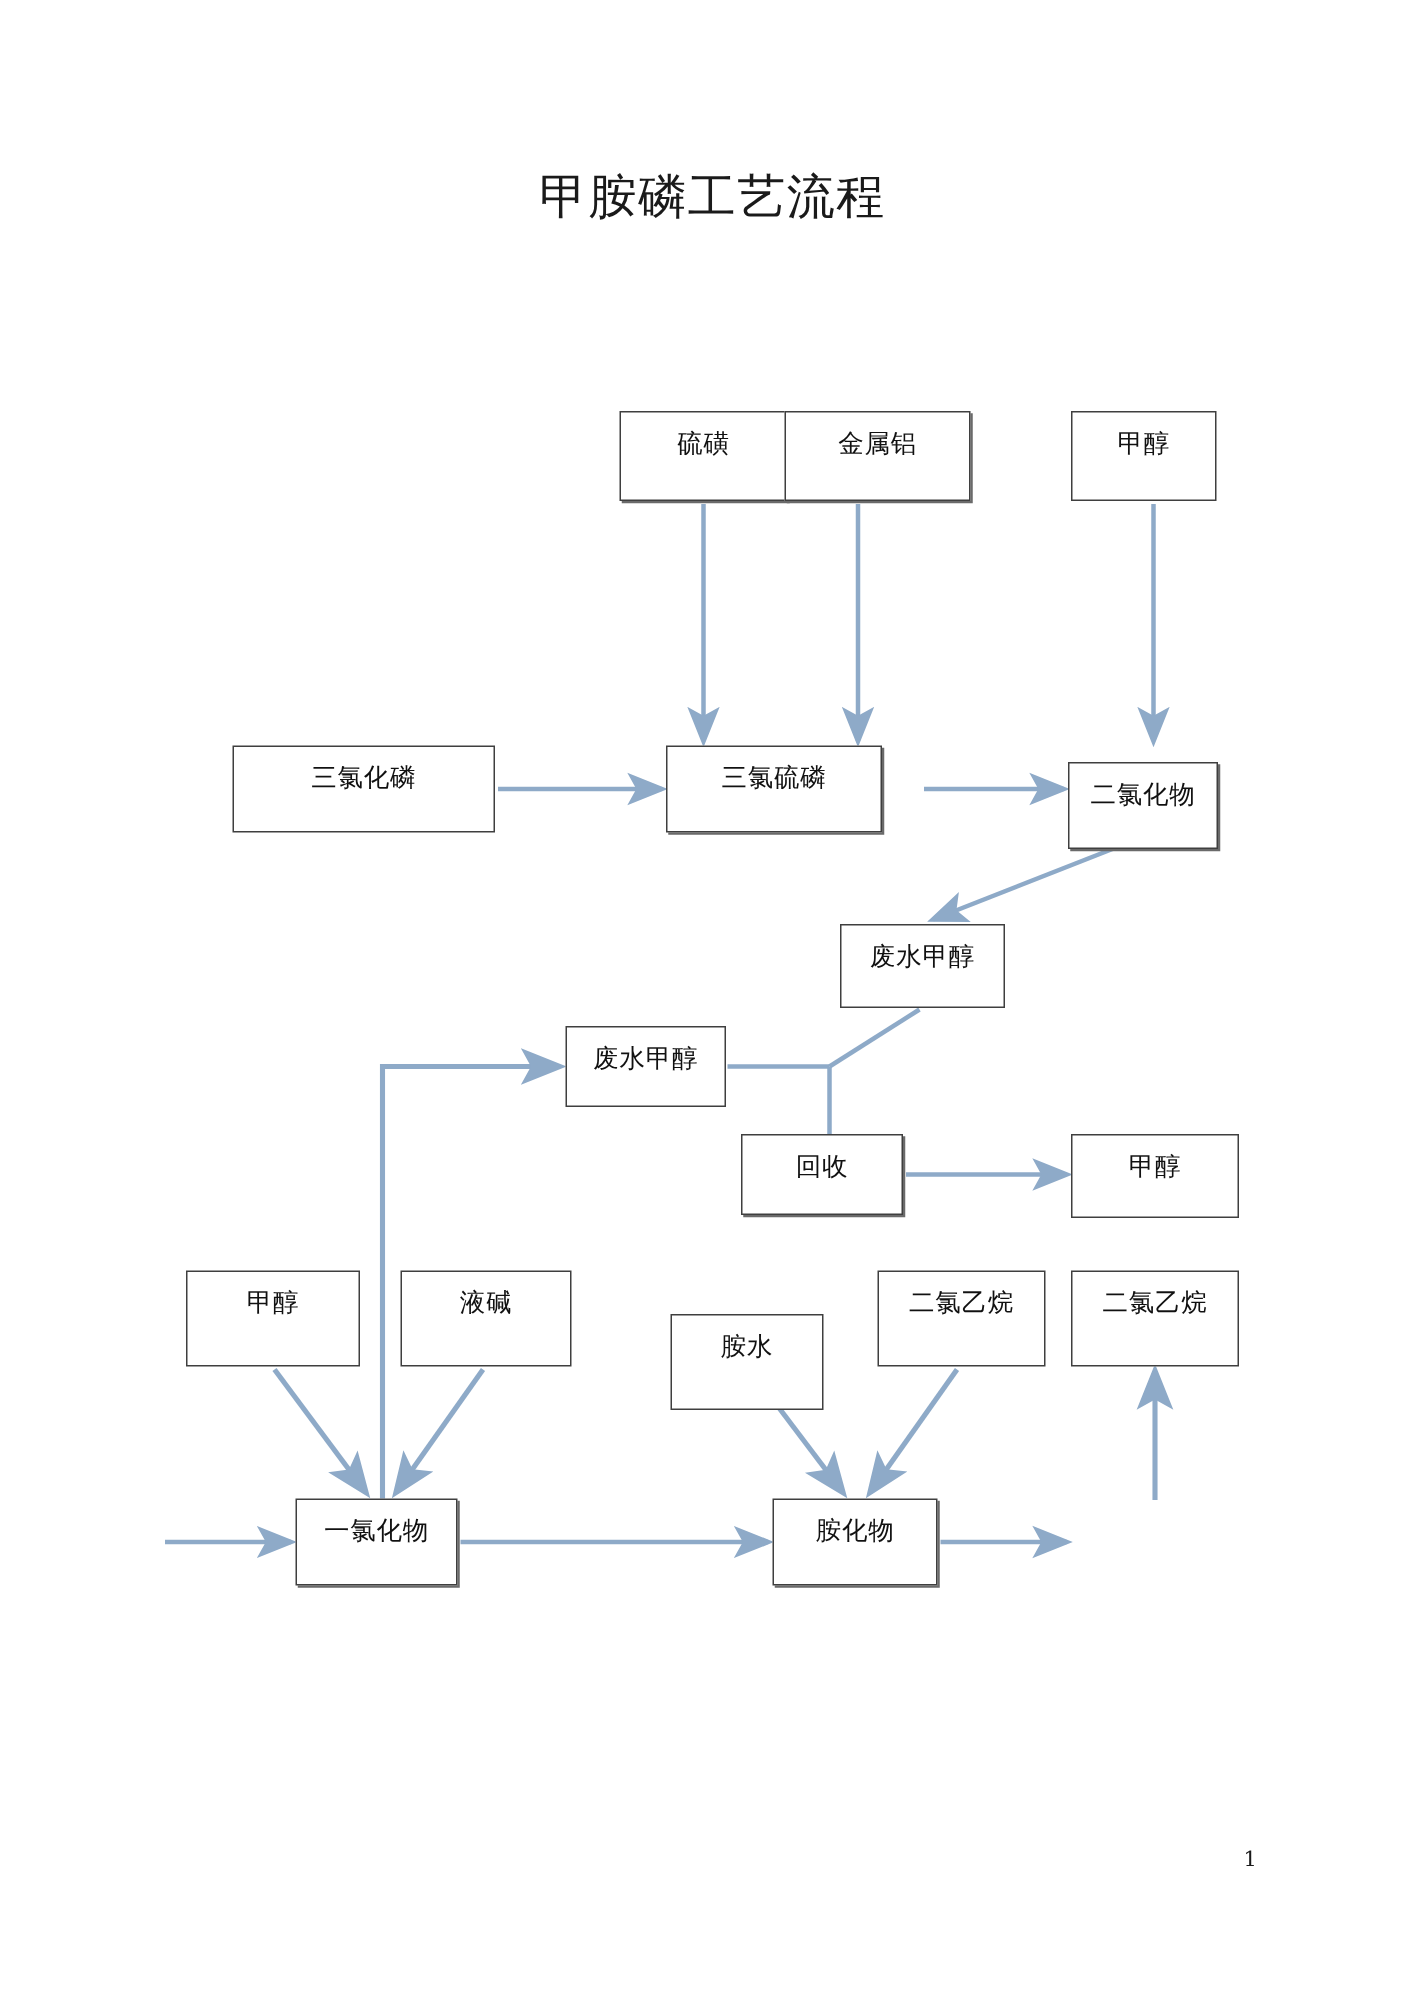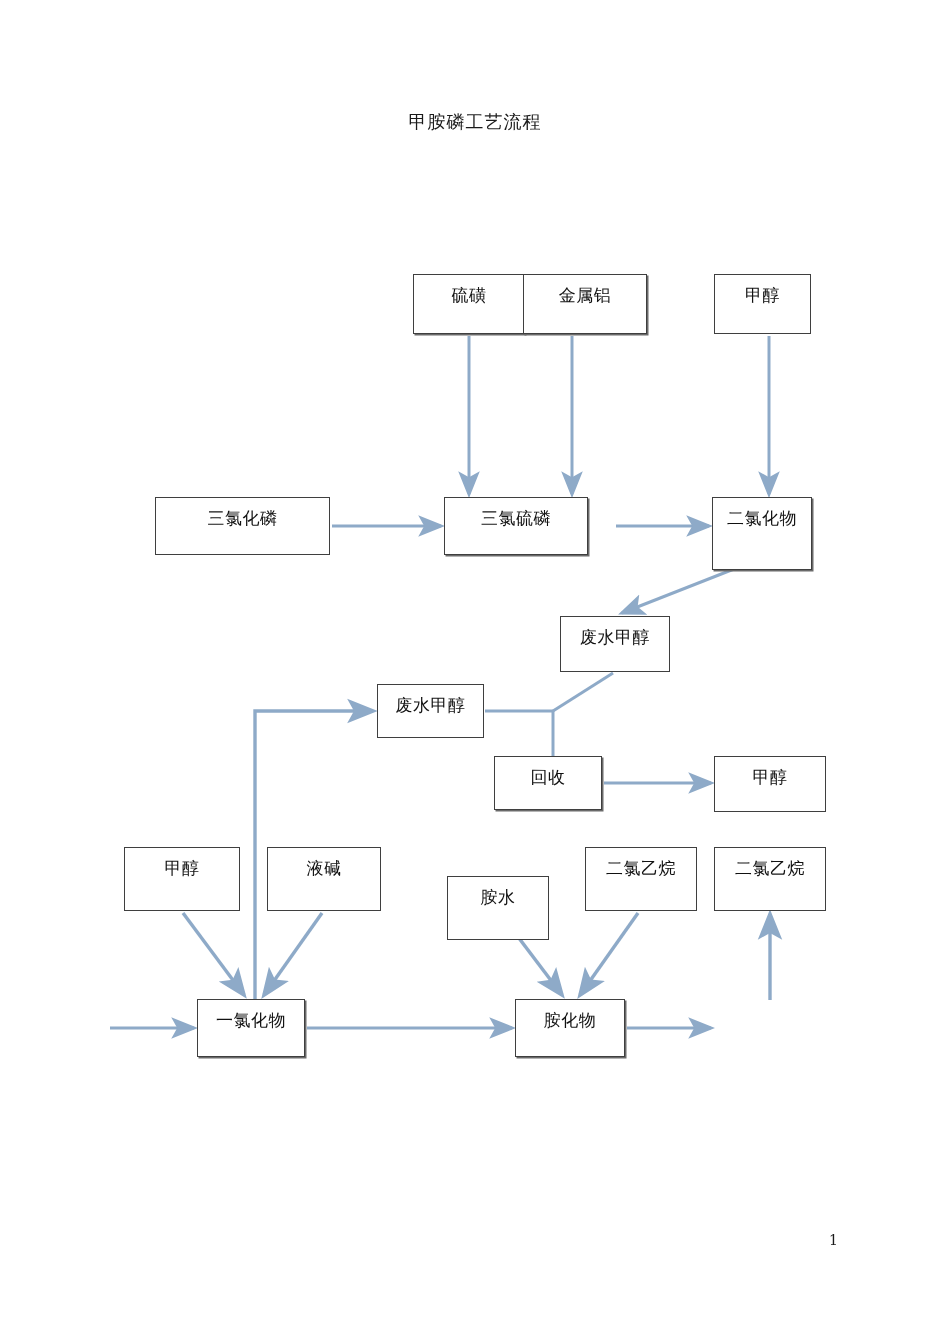--- a/index.html
+++ b/index.html
@@ -16,21 +16,21 @@
     height: 1344px;
     background: #ffffff;
     overflow: hidden;
   }
   #doc-title {
     position: absolute;
     left: 0;
     top: 110px;
     width: 950px;
     text-align: center;
-    font-size: 18px;
+    font-size: 32px;
     color: #1a1a1a;
     letter-spacing: 1px;
     font-family: "DejaVu Serif", "Liberation Serif", serif;
   }
   .node {
     position: absolute;
     box-sizing: border-box;
     background: #ffffff;
     border: 1.3px solid #3f3f3f;
     color: #111111;
@@ -130,21 +130,21 @@
   </div>
 
   <div class="node" style="left:155px;top:497px;width:175px;height:58px;">
     <span class="lbl">三氯化磷</span>
   </div>
 
   <div class="node sh" style="left:444px;top:497px;width:144px;height:58px;">
     <span class="lbl">三氯硫磷</span>
   </div>
 
-  <div class="node sh" style="left:712px;top:497px;width:100px;height:73px;">
+  <div class="node sh" style="left:712px;top:508px;width:100px;height:58px;">
     <span class="lbl">二氯化物</span>
   </div>
 
   <div class="node" style="left:560px;top:616px;width:110px;height:56px;">
     <span class="lbl">废水甲醇</span>
   </div>
 
   <div class="node" style="left:377px;top:684px;width:107px;height:54px;">
     <span class="lbl">废水甲醇</span>
   </div>

